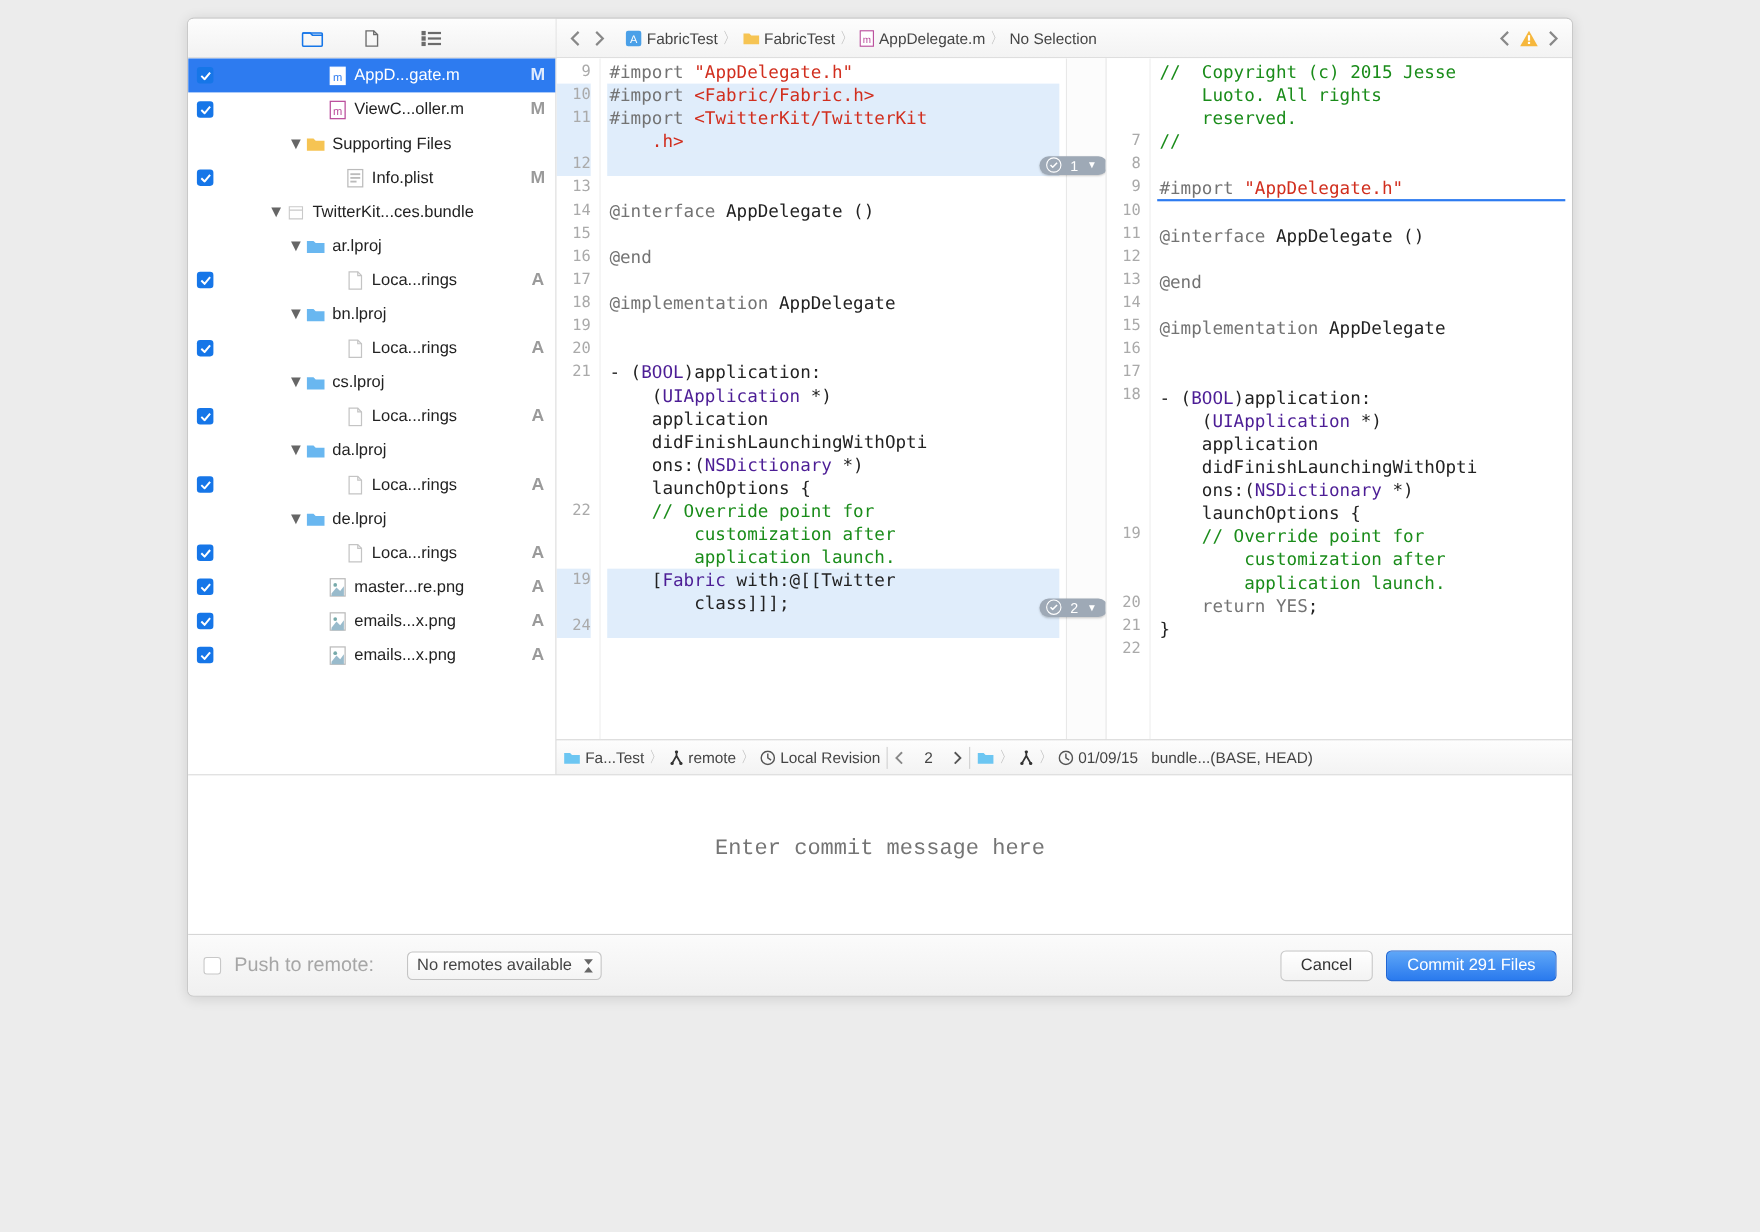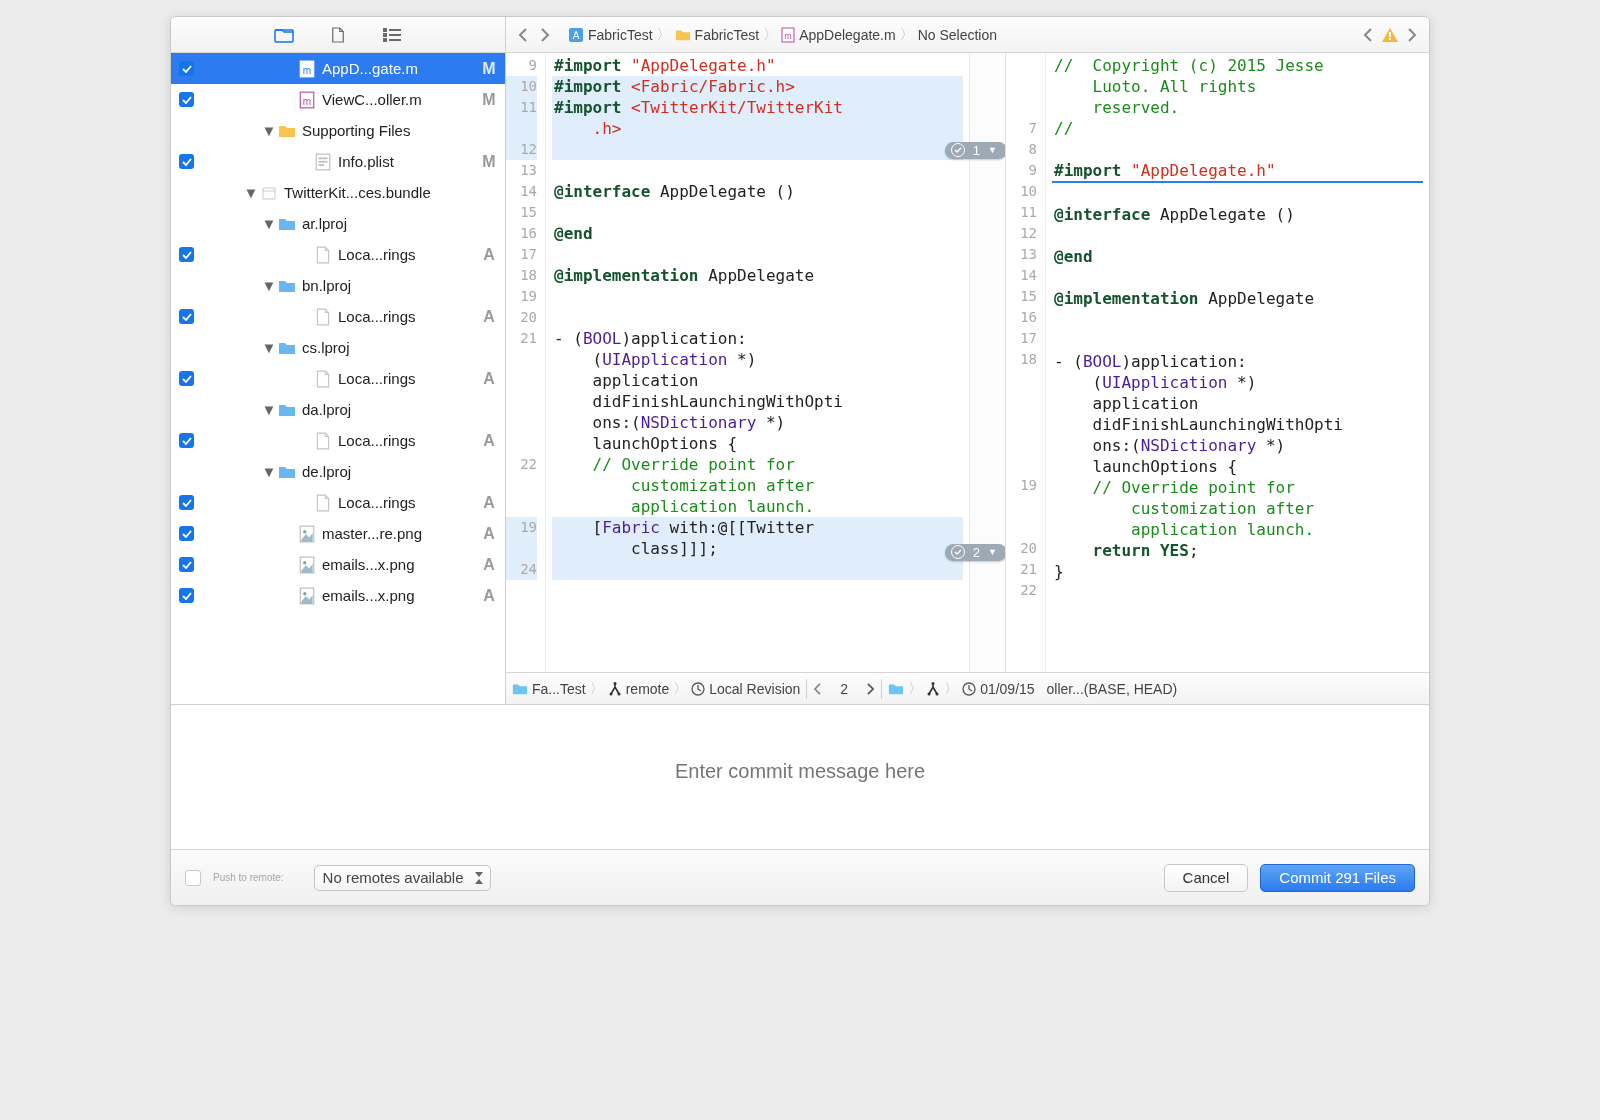--- a/index.html
+++ b/index.html
@@ -139,21 +139,21 @@
 .code {
   flex: 1;
   font-family: Menlo, monospace;
   font-size: 16px;
   line-height: 21px;
   padding: 2px 6px 0 6px;
   white-space: pre-wrap;
   word-break: break-word;
   color:#222;
 }
-.code .kw { color: #14532d; font-weight: bold; }
+.code .kw { color: #737373; }
 .code .str { color: #d12e1e; }
 .code .cm { color: #1a8c1a; }
 .code .typ { color: #4c1d95; }
 .codeblock { position:relative; }
 .hl-blue { background: rgba(166,202,244,0.35); }
 .code-line { min-height:21px; padding-left:2px;}
 .ln-line { height:21px; }
 .diff-badge {
   position: relative;
   left: -4px;
@@ -181,32 +181,32 @@
 .commit-message {
   height: 145px;
   border-top: 1px solid #d0d0d0;
   display:flex; align-items:center; justify-content:center;
 }
 .commit-message textarea {
   width:100%; height:100%; border:none; resize:none;
   font-size:20px; color:#888; text-align:center;
   padding-top:55px;
   outline:none;
-  font-family: Liberation Sans, sans-serif;
+  font-family: Liberation Mono, monospace;
 }
 .footer {
   height: 56px;
   border-top: 1px solid #d6d6d6;
   background: linear-gradient(#fbfbfb,#f0f0f0);
   display:flex; align-items:center; padding:0 14px; gap:12px;
 }
 .footer .pushchk {
   width:16px;height:16px;border:1px solid #c8c8c8;border-radius:3px;background:#fff;
 }
-.footer .pushlbl { color:#a6a6a6; font-size:10px; }
+.footer .pushlbl { color:#a6a6a6; font-size:18px; }
 .footer select {
   font-size:15px; height:26px; border:1px solid #c4c4c4; border-radius:5px;
   background:#fff; padding:0 26px 0 8px; color:#444;
   -webkit-appearance:none; appearance:none;
   background-image: linear-gradient(#fff,#f4f4f4);
   margin-left: 18px;
 }
 .select-wrap { position:relative; display:inline-block;}
 .select-wrap::after {
   content:""; position:absolute; right:8px; top:7px;
@@ -715,21 +715,21 @@
               <circle cx="3" cy="12" r="1.5" fill="#333"></circle>
               <circle cx="11" cy="12" r="1.5" fill="#333"></circle>
             </svg>
           <span class="sep">〉</span>
           <svg width="14" height="14" viewBox="0 0 14 14">
               <circle cx="7" cy="7" r="6" fill="none" stroke="#555" stroke-width="1.3"></circle>
               <path d="M7 3 V7 L10 9" stroke="#555" stroke-width="1.3" fill="none"></path>
             </svg>
           <span>01/09/15</span>
           &nbsp;
-          <span>oller...(BASE, HEAD)</span>
+          <span>bundle...(BASE, HEAD)</span>
         </div>
       </div>
     </div>
   </div>
 
   <div class="commit-message">
     <textarea placeholder="Enter commit message here" style=""></textarea>
   </div>
 
   <div class="footer">

